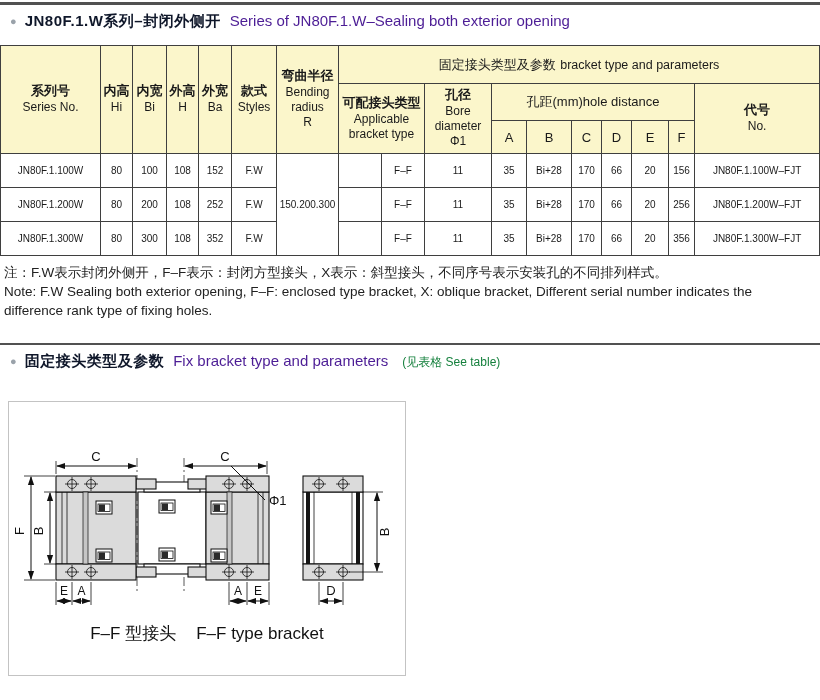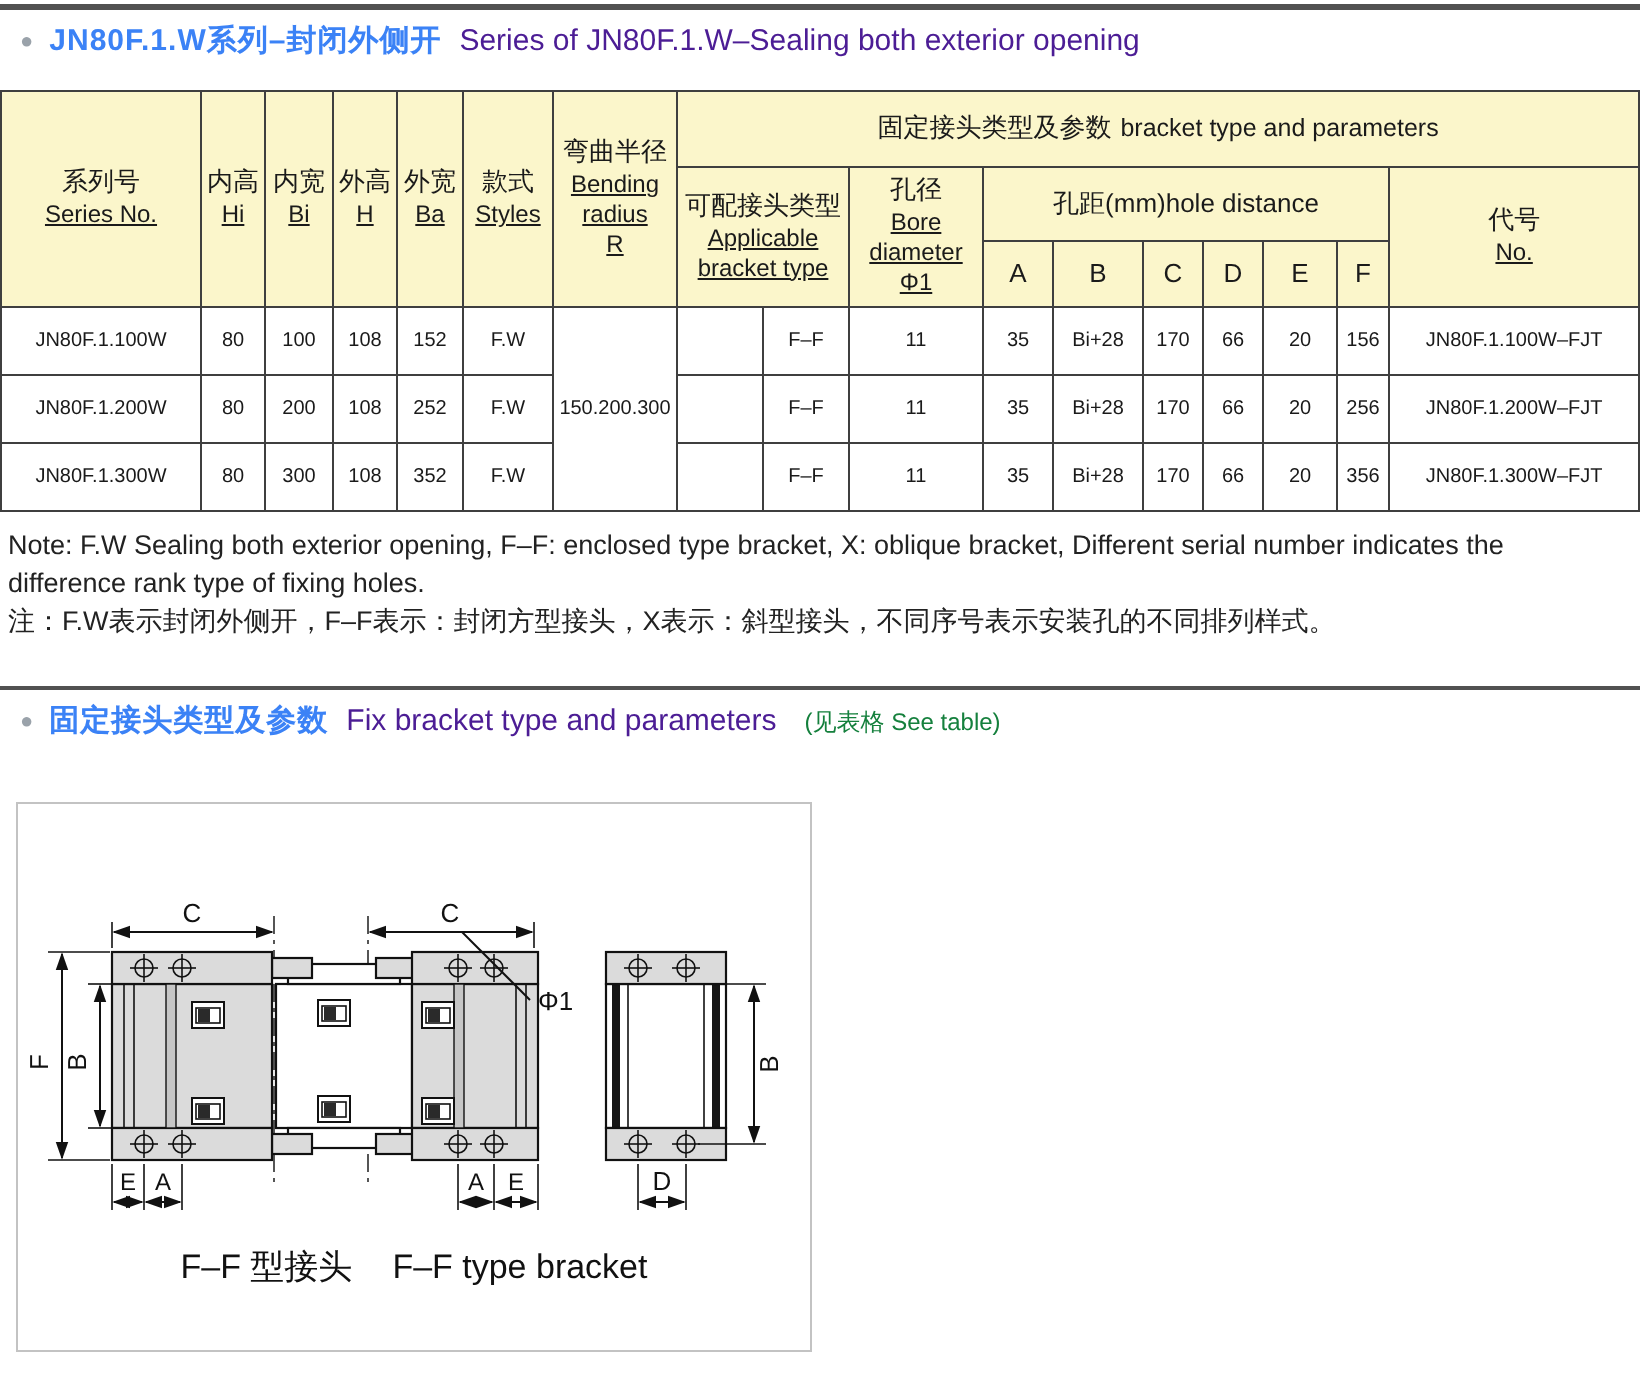--- a/index.html
+++ b/index.html
@@ -4,29 +4,29 @@
 <style>
   html,body{margin:0;padding:0;}
   body{
     width:820px;height:700px;overflow:hidden;background:#ffffff;
     font-family:"Liberation Sans","DejaVu Sans",sans-serif;color:#1a1a1a;
     position:relative;
   }
   .toprule{height:3px;background:#515151;margin-top:2px;}
   .sec-title{display:flex;align-items:baseline;padding:7px 0 0 10px;font-size:15px;line-height:1.25;}
   .bullet{color:#9aa2aa;font-size:11px;align-self:center;margin-right:8px;}
-  .t-cn{color:#3b82f6;font-weight:bold;letter-spacing:.5px;}
+  .t-cn{color:#0f172a;font-weight:bold;letter-spacing:.5px;}
   .t-en{color:#4c1d95;margin-left:9px;}
   .t-hint{color:#15803d;font-size:12px;margin-left:14px;}
 
   table{border-collapse:collapse;table-layout:fixed;width:819px;margin:14px 0 0 0;}
   td{border:1px solid #3f3f3f;text-align:center;vertical-align:middle;padding:0 1px;overflow:hidden;}
   .hd{background:#fbf6cb;}
-  .l1{display:block;font-size:13px;line-height:1.3;}
-  .l2{display:block;font-size:12px;line-height:1.25;text-decoration:underline;}
+  .l1{display:block;font-size:13px;line-height:1.3;font-weight:bold;}
+  .l2{display:block;font-size:12px;line-height:1.25;}
   .inl1{font-size:13px;}
   .inl2{font-size:12.5px;}
   tr.h1{height:38px;}
   tr.h2{height:37px;}
   tr.h3{height:33px;}
   tr.dr{height:34px;}
   tr.dr td{font-size:10px;}
   .wrapcell{word-break:break-all;line-height:1.3;}
 
   .notes{margin:7px 8px 0 4px;font-size:13.5px;line-height:1.42;color:#222;}
@@ -202,22 +202,22 @@
     <td>170</td>
     <td>66</td>
     <td>20</td>
     <td>356</td>
     <td>JN80F.1.300W–FJT</td>
   </tr>
 </tbody>
   </table>
 
 <div class="notes">
+  <p>注：F.W表示封闭外侧开，F–F表示：封闭方型接头，X表示：斜型接头，不同序号表示安装孔的不同排列样式。</p>
   <p>Note: F.W Sealing both exterior opening, F–F: enclosed type bracket, X: oblique bracket, Different serial number indicates the difference rank type of fixing holes.</p>
-  <p>注：F.W表示封闭外侧开，F–F表示：封闭方型接头，X表示：斜型接头，不同序号表示安装孔的不同排列样式。</p>
 </div>
 
 <div class="divider"></div>
 
 <div class="sec-title">
   <span class="bullet">●</span>
   <span class="t-cn">固定接头类型及参数</span>
   <span class="t-en">Fix bracket type and parameters</span>
   <span class="t-hint">(见表格 See table)</span>
 </div>

